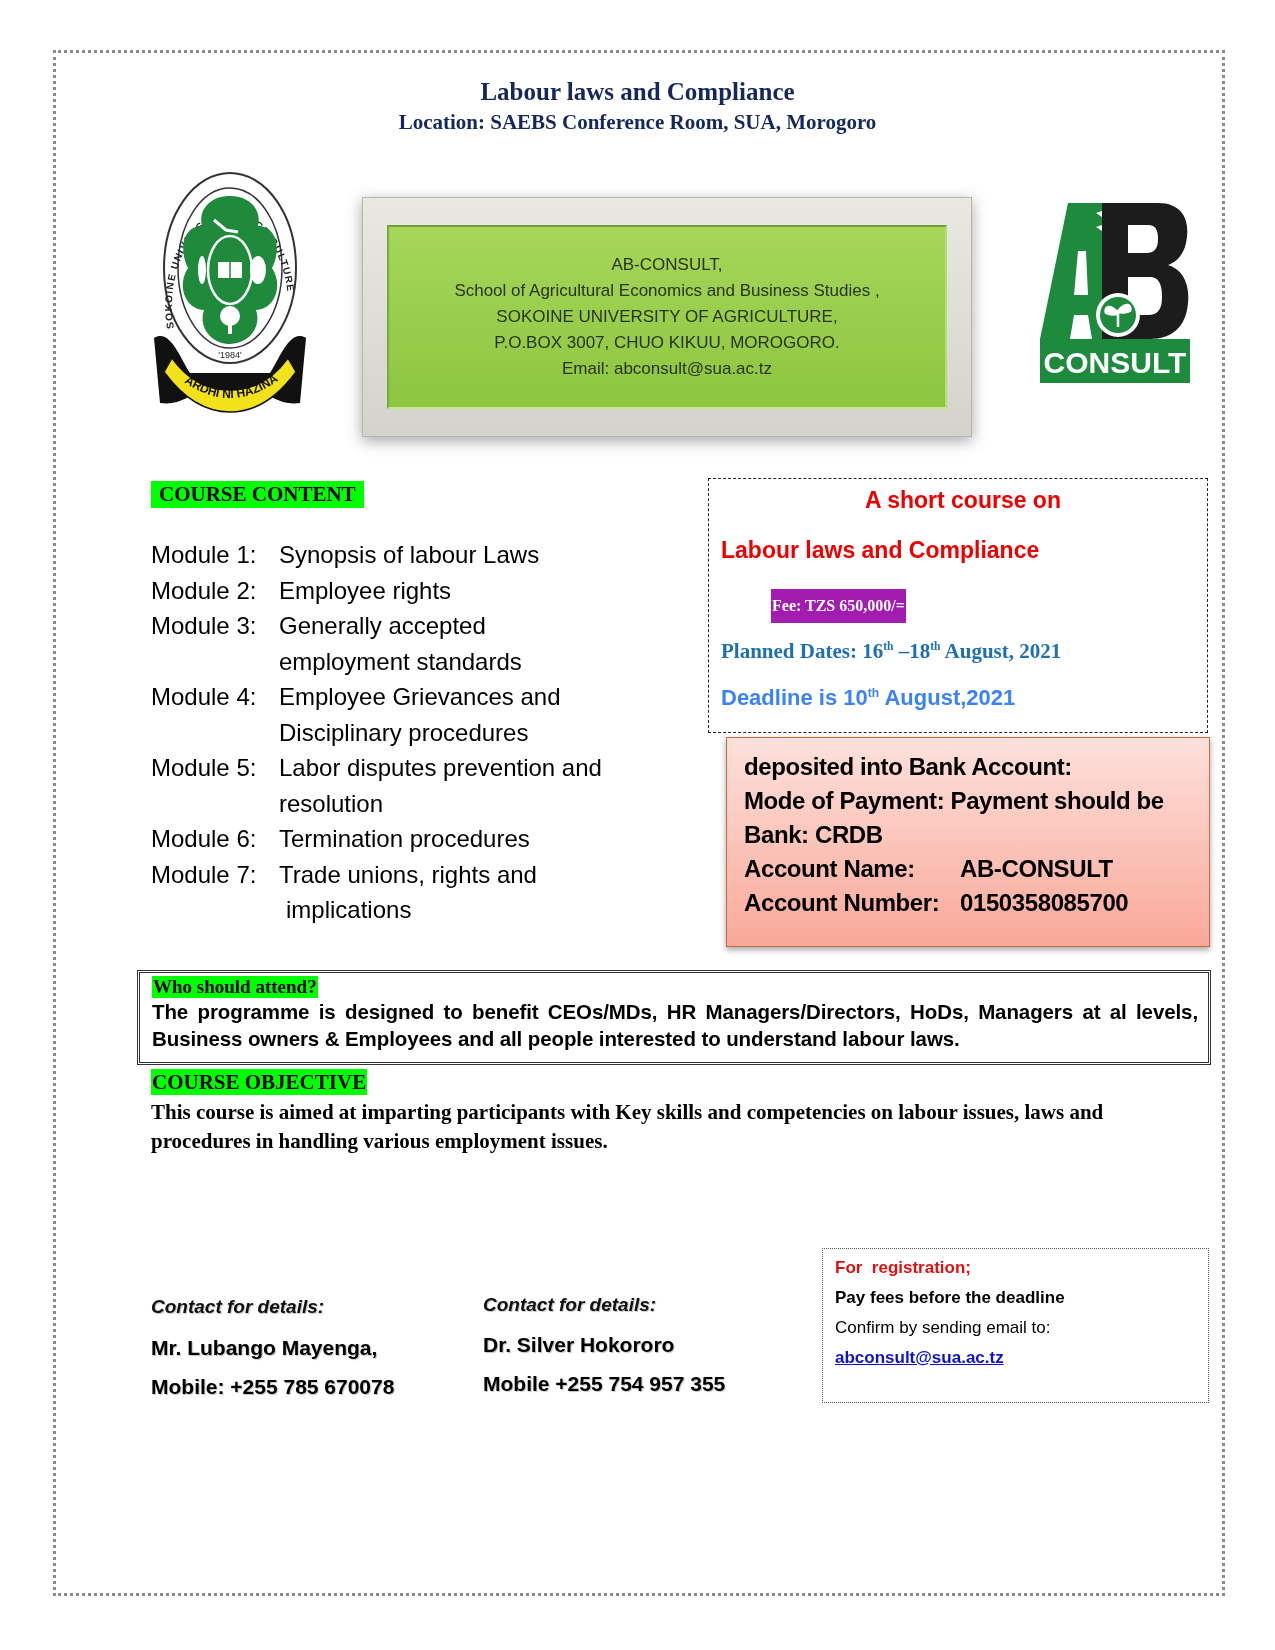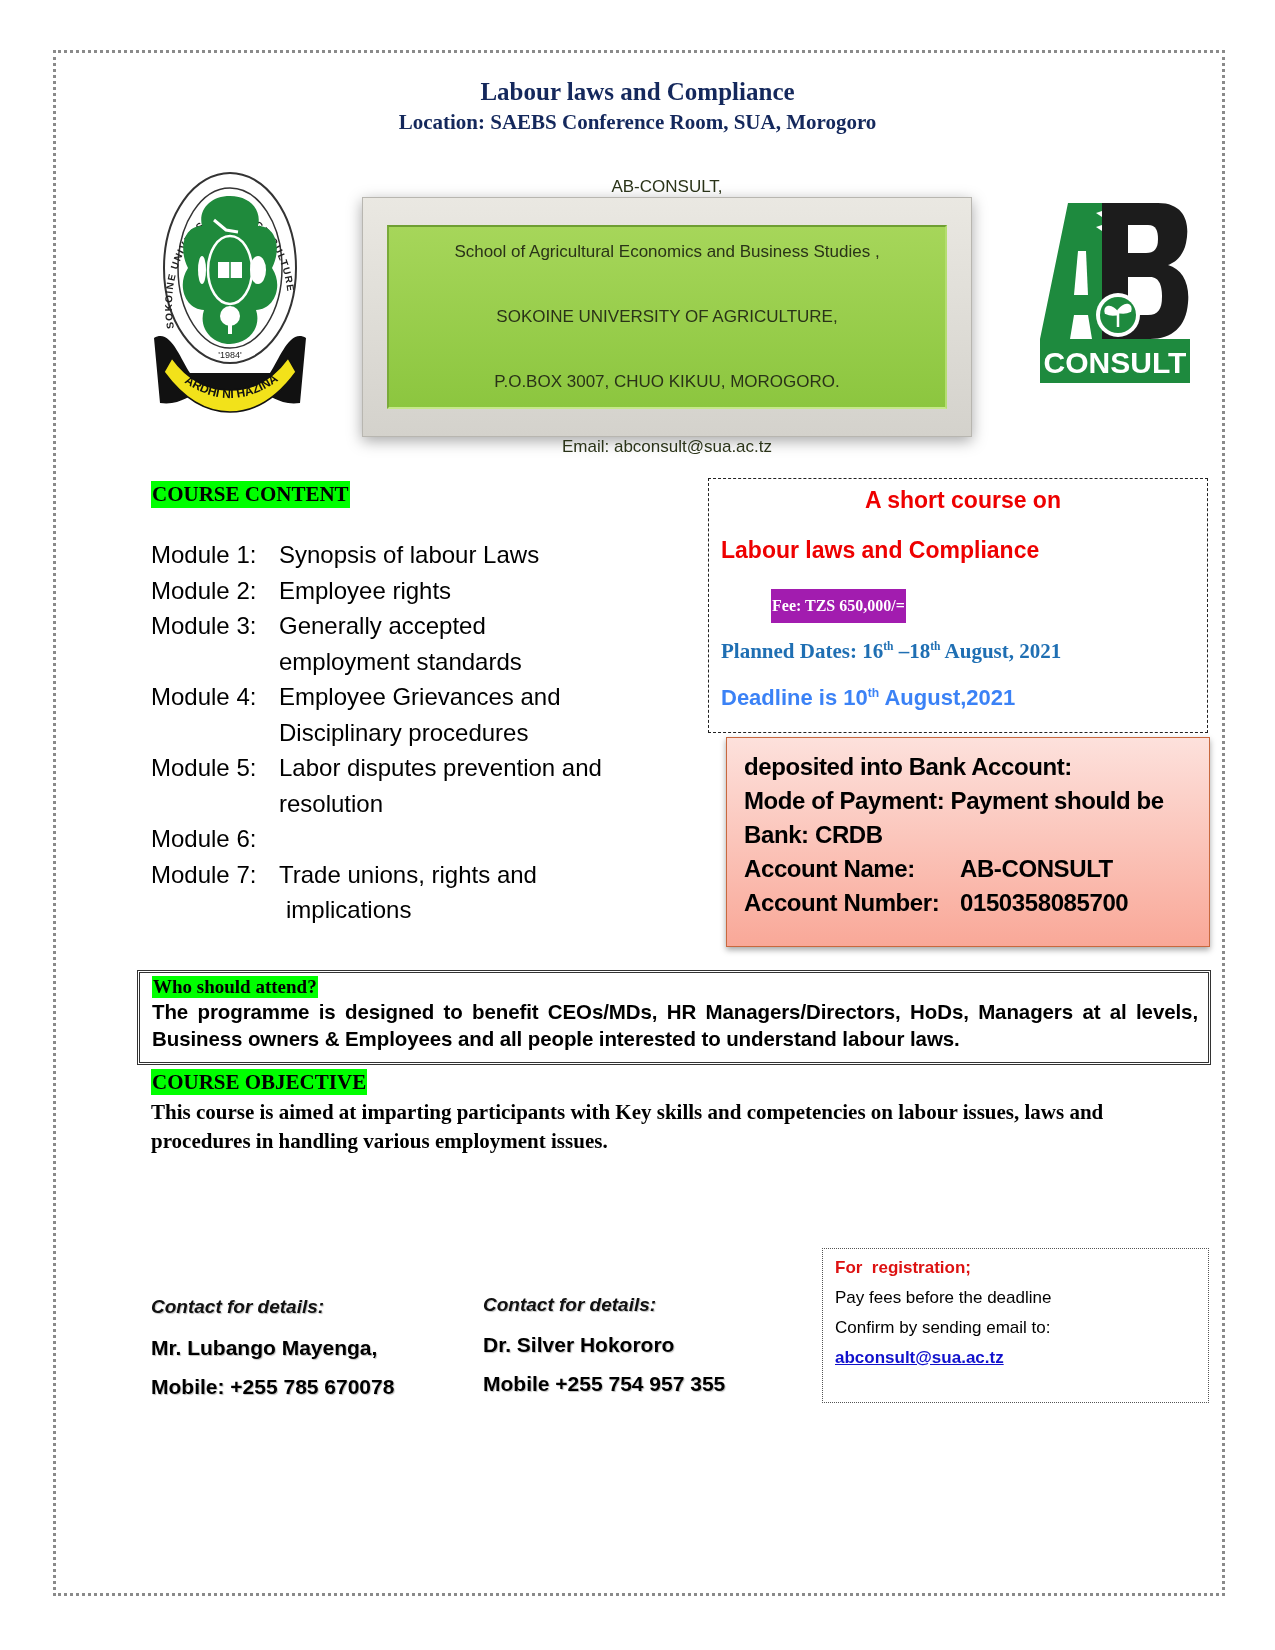--- a/index.html
+++ b/index.html
@@ -30,31 +30,31 @@
     background: linear-gradient(#eae8e2, #d4d2cc);
     border: 1px solid #b8b6b0;
     box-shadow: 0 4px 14px rgba(0,0,0,0.35);
   }
   .plaque-inner {
     position: absolute; left: 24px; top: 27px; right: 24px; bottom: 27px;
     background: linear-gradient(#a6d65a, #8cc63f);
     border-top: 2px solid #6e9e32; border-left: 2px solid #7aaa3a;
     border-bottom: 2px solid #c6e88a; border-right: 2px solid #b4de70;
     display: flex; flex-direction: column; justify-content: center; align-items: center;
-    color: #2a3318; font-size: 17px; line-height: 26px; text-align: center; gap: 39px;
+    color: #2a3318; font-size: 17px; line-height: 26px; text-align: center;
   }
 
   
   .ab-logo { left: 1040px; top: 203px; width: 150px; height: 180px; }
 
   .hl-green { background: #00ff00; }
 
   .course-content-label {
     left: 151px; top: 481px; font-family: "Liberation Serif", serif; font-weight: bold; font-size: 21px;
-    padding: 0 1px; line-height: 27px;
+    padding: 0 8px; line-height: 27px;
   }
 
   .modules { left: 151px; top: 537px; width: 520px; font-size: 24px; line-height: 35.5px; }
   .module-row { display: flex; }
   .module-num { white-space: pre; width: 128px; flex: none; }
   .module-text { flex: 1; }
   .module-cont { padding-left: 128px; }
   .module-cont.extra { padding-left: 135px; }
 
   
@@ -132,21 +132,21 @@
   .c2-name { left: 483px; top: 1333px; }
   .c2-mobile { left: 483px; top: 1372px; }
 
   
   .reg-box {
     left: 822px; top: 1248px; width: 387px; height: 155px;
     border: 1px dotted #555;
     padding: 4px 0 0 12px; font-size: 17px; line-height: 30px;
   }
   .reg-title { color: #dd1111; font-weight: bold; white-space: pre; }
-  .reg-pay { font-weight: normal; }
+  .reg-pay { font-weight: bold; }
   .reg-email { color: #1111cc; font-weight: bold; text-decoration: underline; }
 </style>
 </head>
 <body>
 
 <div class="page-border"></div>
 
 <div class="abs title-main">Labour laws and Compliance</div>
 <div class="abs title-loc">Location: SAEBS Conference Room, SUA, Morogoro</div>
 
@@ -236,20 +236,21 @@
     <span class="module-text">Employee Grievances and</span>
   </div>
   <div class="module-cont">Disciplinary procedures</div>
   <div class="module-row">
     <span class="module-num">Module 5: </span>
     <span class="module-text">Labor disputes prevention and</span>
   </div>
   <div class="module-cont">resolution</div>
   <div class="module-row">
     <span class="module-num">Module 6: </span>
+    <span class="module-text">Termination procedures</span>
   </div>
   <div class="module-row">
     <span class="module-num">Module 7: </span>
     <span class="module-text">Trade unions, rights and</span>
   </div>
   <div class="module-cont extra">implications</div>
 </div>
 
 <div class="abs course-box">
   <div class="cb-line1">A short course on</div>

